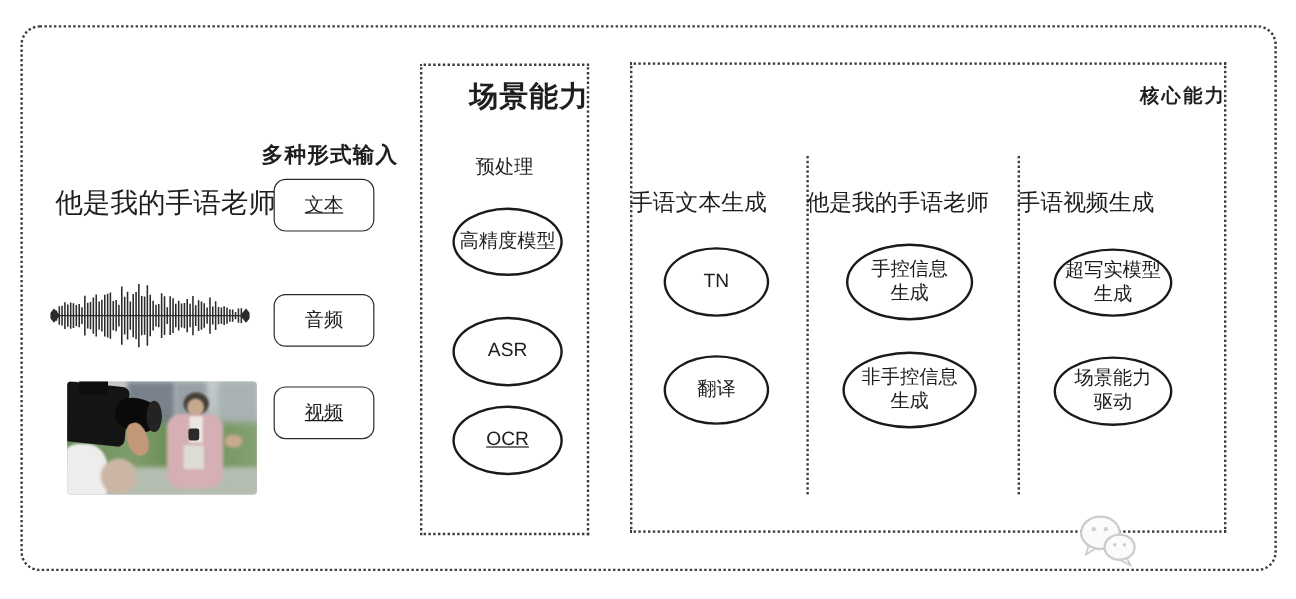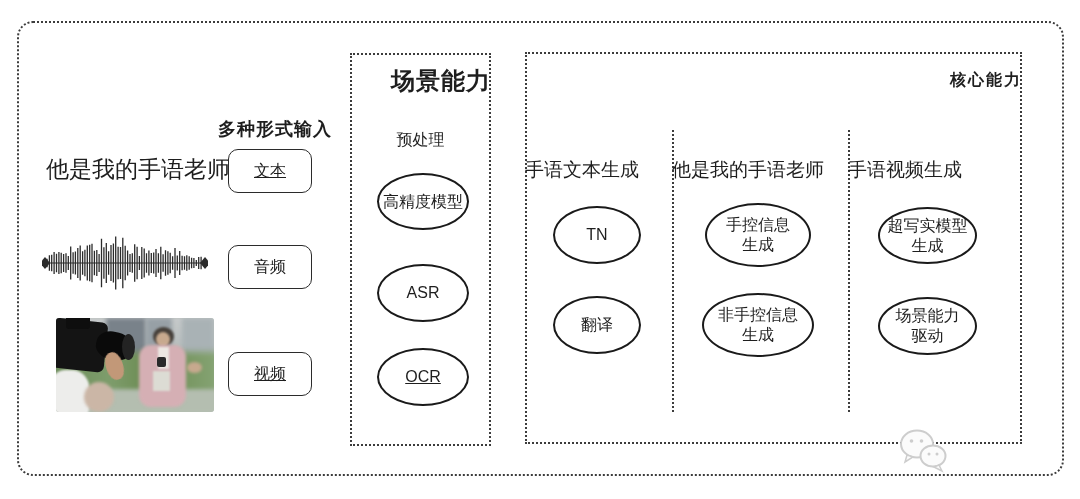--- a/index.html
+++ b/index.html
@@ -19,21 +19,21 @@
   .input-title{left:210px;top:105px;width:130px;height:24px;
     font-size:18px;font-weight:700;text-align:center;line-height:24px;letter-spacing:1px;margin-top:12px;}
   .sample-text{left:46px;top:154px;width:170px;height:30px;
     font-size:23px;line-height:30px;white-space:nowrap;}
   .io-box{
     left:228px;width:84px;height:44px;
     border:1.6px solid #2b2b2b;border-radius:10px;
     display:flex;align-items:center;justify-content:center;
     font-size:16px;background:#fff;box-sizing:border-box;
   }
-  .io-box.b1{top:149px;text-decoration:underline;} .io-box.b2{top:245px;} .io-box.b3{top:352px;text-decoration:underline;}
+  .io-box.b1{top:149px;text-decoration:underline;} .io-box.b2{top:245px;} .io-box.b3{top:322px;text-decoration:underline;}
 
   .waveform{left:42px;top:232px;}
 
   
   .photo{left:56px;top:318px;width:158px;height:94px;overflow:hidden;
     border-radius:3px;background:#b9c0ba;}
   .photo div{position:absolute;}
   .ph-sky{left:0;top:0;width:158px;height:42px;background:linear-gradient(#c6cacb,#b2bab8);filter:blur(1px);}
   .ph-bld1{left:50px;top:0;width:40px;height:46px;background:#79828a;filter:blur(2px);}
   .ph-bld2{left:90px;top:0;width:26px;height:34px;background:#97a0a6;filter:blur(2px);}
@@ -75,21 +75,21 @@
 
   
   .ellipse{
     border:2.6px solid #1a1a1a;border-radius:50%;background:#fff;
     display:flex;flex-direction:column;align-items:center;justify-content:center;
     font-size:16px;line-height:20px;box-sizing:border-box;text-align:center;
   }
   .node-line{display:block;}
   .e-sc1{left:377px;top:173px;width:92px;height:57px;}
   .e-sc2{left:377px;top:264px;width:92px;height:58px;}
-  .e-sc3{left:377px;top:348px;width:92px;height:58px;text-decoration:underline;}
+  .e-sc3{left:377px;top:338px;width:92px;height:58px;text-decoration:underline;}
   .e-c1a{left:553px;top:206px;width:88px;height:58px;}
   .e-c1b{left:553px;top:296px;width:88px;height:58px;}
   .e-c2a{left:705px;top:203px;width:106px;height:64px;}
   .e-c2b{left:702px;top:293px;width:112px;height:64px;}
   .e-c3a{left:878px;top:207px;width:99px;height:57px;}
   .e-c3b{left:878px;top:297px;width:99px;height:58px;}
 
   
   .watermark{left:893px;top:424px;width:175px;height:52px;display:flex;
     align-items:center;z-index:5;}

